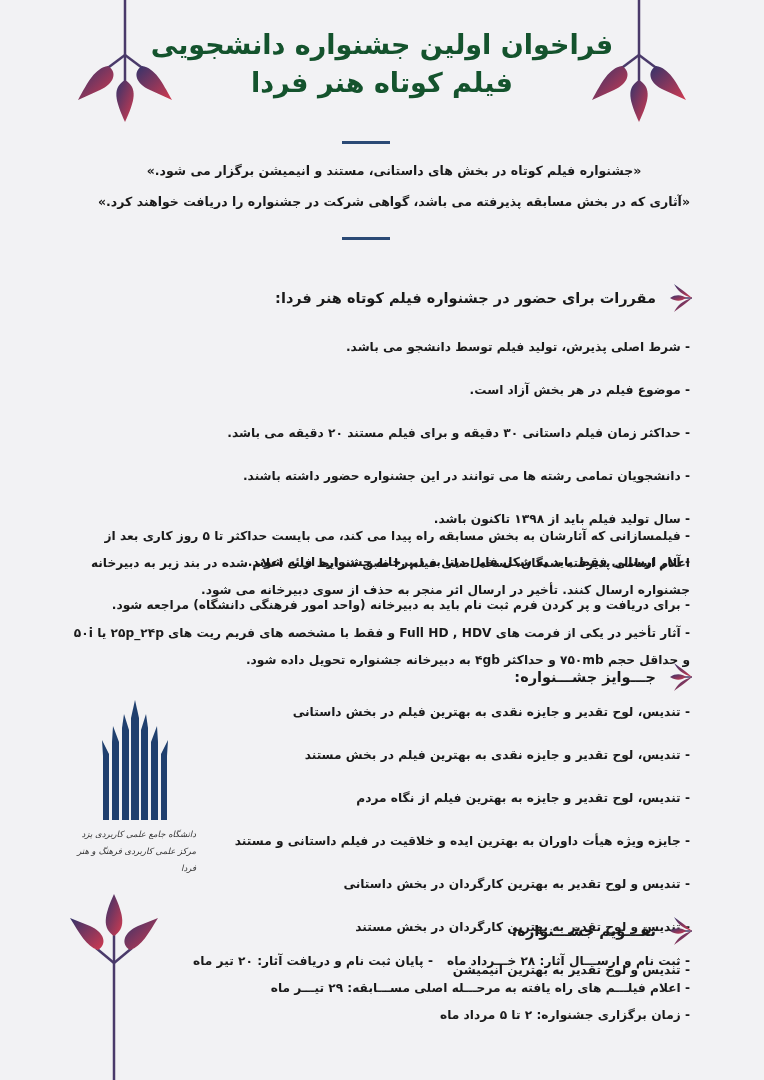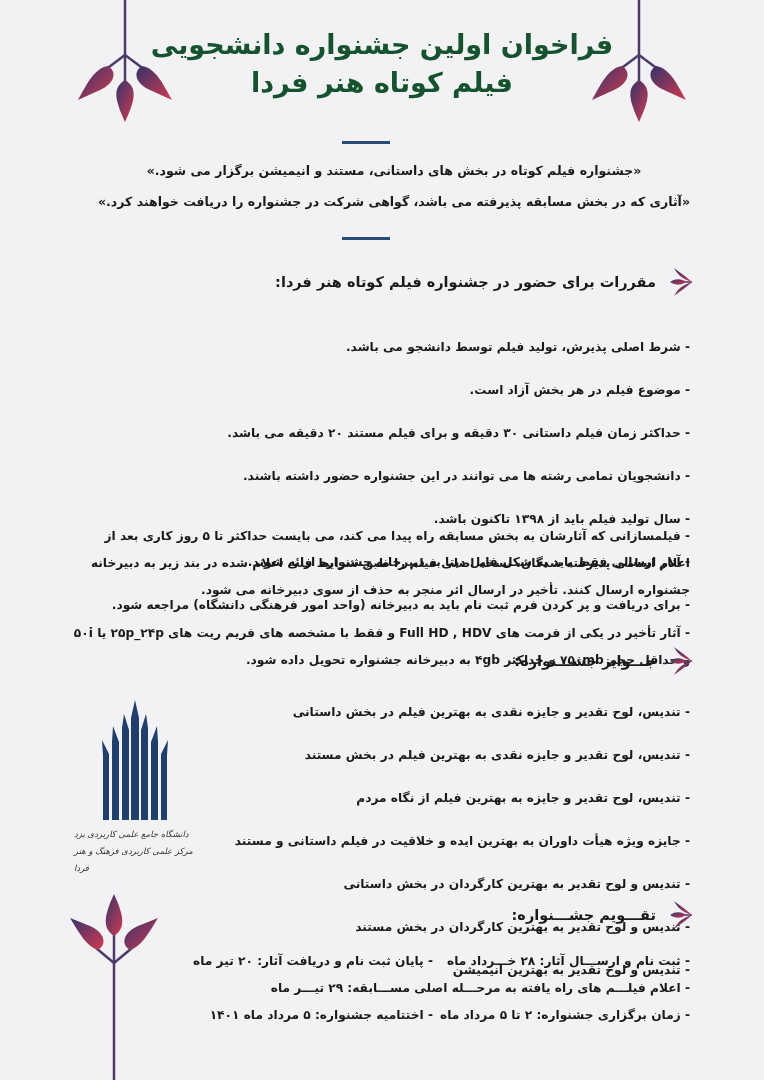--- a/index.html
+++ b/index.html
@@ -16,34 +16,34 @@
     text-align:center; color:#14532d; font-weight:bold;
     font-size:27px; line-height:38px;
   }
   .rule { position:absolute; left:342px; width:48px; height:3px; background:#2b4a75; }
   .intro {
     position:absolute; top:155px; left:84px; width:620px;
     text-align:center; font-weight:bold; font-size:12.5px; line-height:31px;
   }
   .section-head {
     position:absolute; right:70px; display:flex; align-items:center; gap:12px;
-    font-weight:bold; font-size:14.5px;
+    font-weight:bold; font-size:14.5px;margin-top:16px;
   }
   .list {
     position:absolute; right:74px; margin:0; padding:0; list-style:none;
     font-weight:bold; font-size:12.2px; line-height:27px; text-align:right;
   }
   .list li { white-space:nowrap;margin-top:16px; }
   .list.wrap li { white-space:normal; }
   .cal-row { display:flex; justify-content:flex-start; }
   .cal-row span:first-child { width:257px; display:inline-block; }
   .plant { position:absolute; }
   .logo { position:absolute; left:80px; top:700px; width:110px; height:170px; }
   .logo-caption {
-    position:absolute; left:74px; top:826px; width:122px; text-align:left;
+    position:absolute; left:74px; top:826px; width:122px; text-align:right;
     font-size:8.5px; line-height:17px; color:#333; font-style:italic;
   }
 </style>
 </head>
 <body>
 
 <div class="page">
 
   <svg class="plant" style="left:70px;top:0;" width="110" height="125" viewBox="0 0 110 125">
     <defs>
@@ -150,21 +150,20 @@
   <div class="list" style="top:948px;">
     <div class="cal-row">
       <span>- ثبت نام و ارســـال آثار: ۲۸ خـــرداد ماه</span>
       <span>- پایان ثبت نام و دریافت آثار: ۲۰ تیر ماه</span>
     </div>
     <div class="cal-row">
       <span style="width:auto">- اعلام فیلـــم های راه یافته به مرحـــله اصلی مســـابقه: ۲۹ تیـــر ماه</span>
     </div>
     <div class="cal-row">
       <span>- زمان برگزاری جشنواره: ۲ تا ۵ مرداد ماه</span>
-      <span>- اختتامیه جشنواره: ۵ مرداد ماه ۱۴۰۱</span>
     </div>
   </div>
 
   <svg class="plant" style="left:70px;top:888px;" width="110" height="192" viewBox="0 0 110 192">
     <line x1="44" y1="40" x2="44" y2="192" stroke="#4a3a6a" stroke-width="2.5"></line>
     <line x1="44" y1="75" x2="26" y2="60" stroke="#4a3a6a" stroke-width="2.5"></line>
     <line x1="44" y1="75" x2="62" y2="60" stroke="#4a3a6a" stroke-width="2.5"></line>
     <path d="M44 6 C34 28 32 40 44 48 C56 40 54 28 44 6Z" fill="url(#lg)"></path>
     <path d="M0 30 C10 46 16 58 28 62 C38 56 34 44 20 38 Z" fill="url(#lg)"></path>
     <path d="M88 30 C78 46 72 58 60 62 C50 56 54 44 68 38 Z" fill="url(#lg)"></path>

